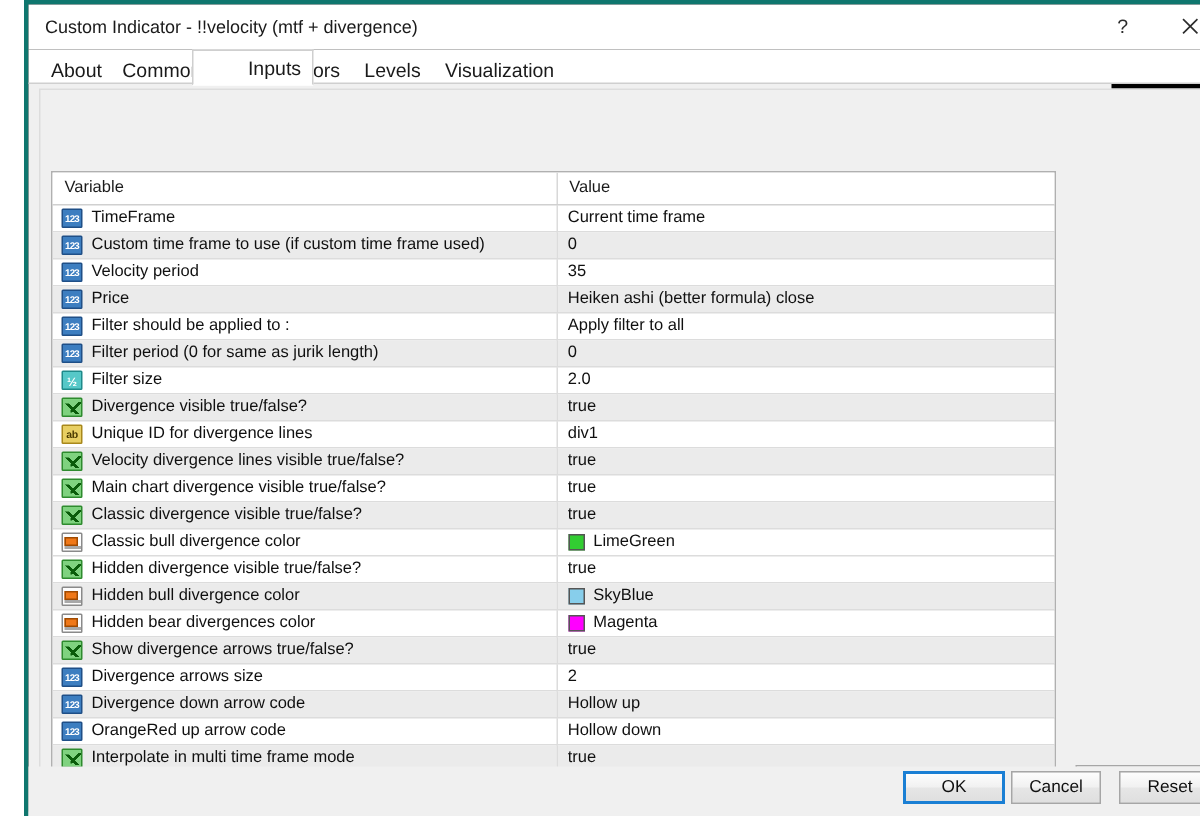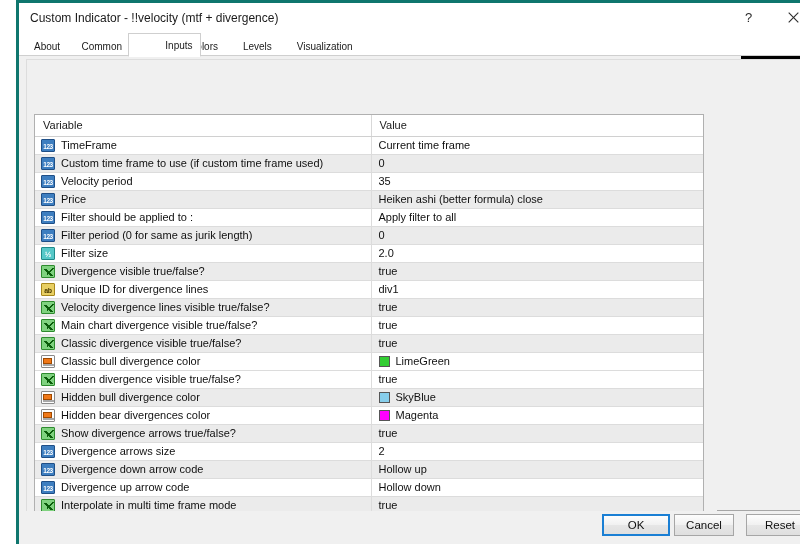--- a/index.html
+++ b/index.html
@@ -93,21 +93,21 @@
     left: 0; bottom: 0; width: 100%;
     height: 1px; background: #cfcfcf;
   }
   .tab {
     position: absolute;
     top: 3px;
     height: 20px;
     box-sizing: border-box;
     background: transparent;
     border: none;
-    font-size: 10px;
+    font-size: 13px;
     color: #1a1a1a;
     padding: 0 7px;
     display: flex;
     align-items: center;
     cursor: default;
     font-family: "Liberation Sans", sans-serif;
     white-space: nowrap;
   }
   .tab.active {
     top: 0;
@@ -629,21 +629,21 @@
               <td>
                 <div class="cell-val">
                   <span>Hollow up</span>
                 </div>
               </td>
             </tr>
             <tr class="odd">
               <td>
                 <div class="cell-var">
                   <span class="ticon int">123</span>
-                  <span class="vlabel">Divergence up arrow code</span>
+                  <span class="vlabel">OrangeRed up arrow code</span>
                 </div>
               </td>
               <td>
                 <div class="cell-val">
                   <span>Hollow down</span>
                 </div>
               </td>
             </tr>
             <tr class="even">
               <td>

